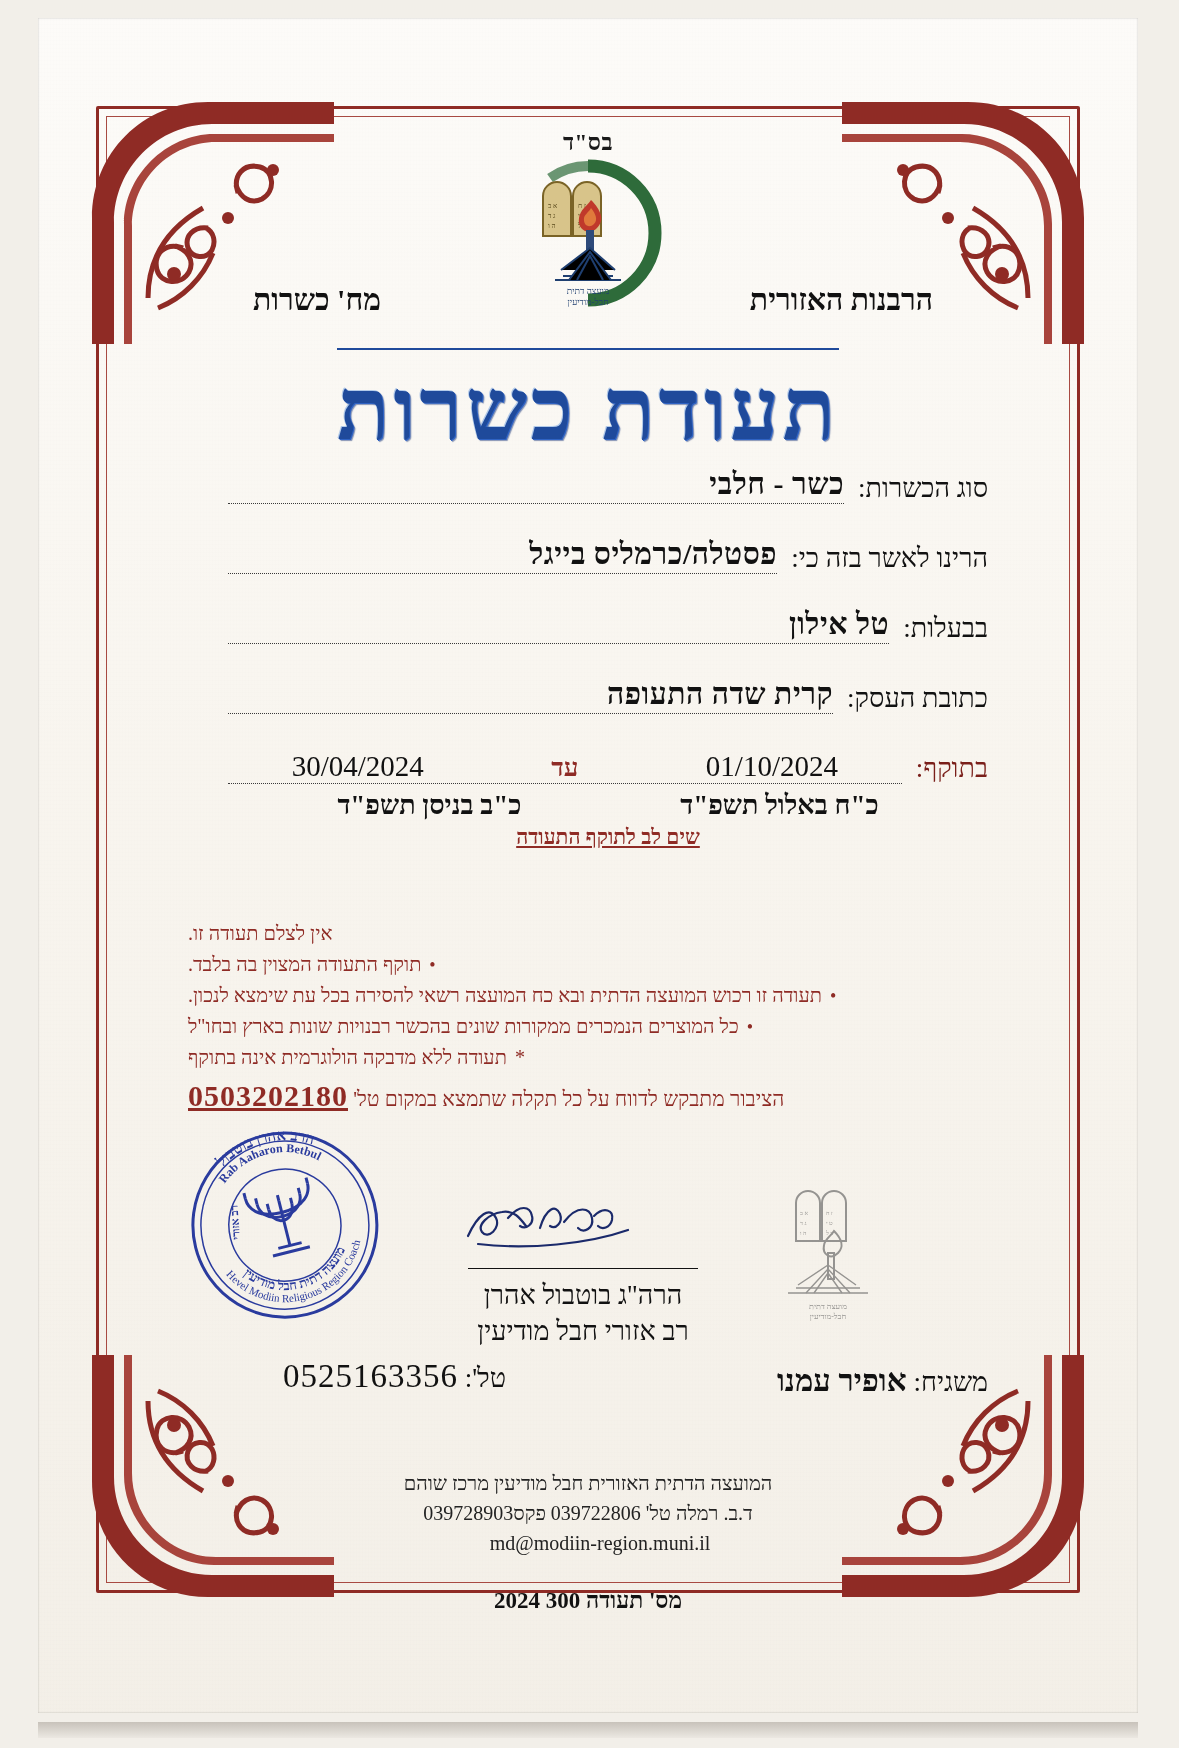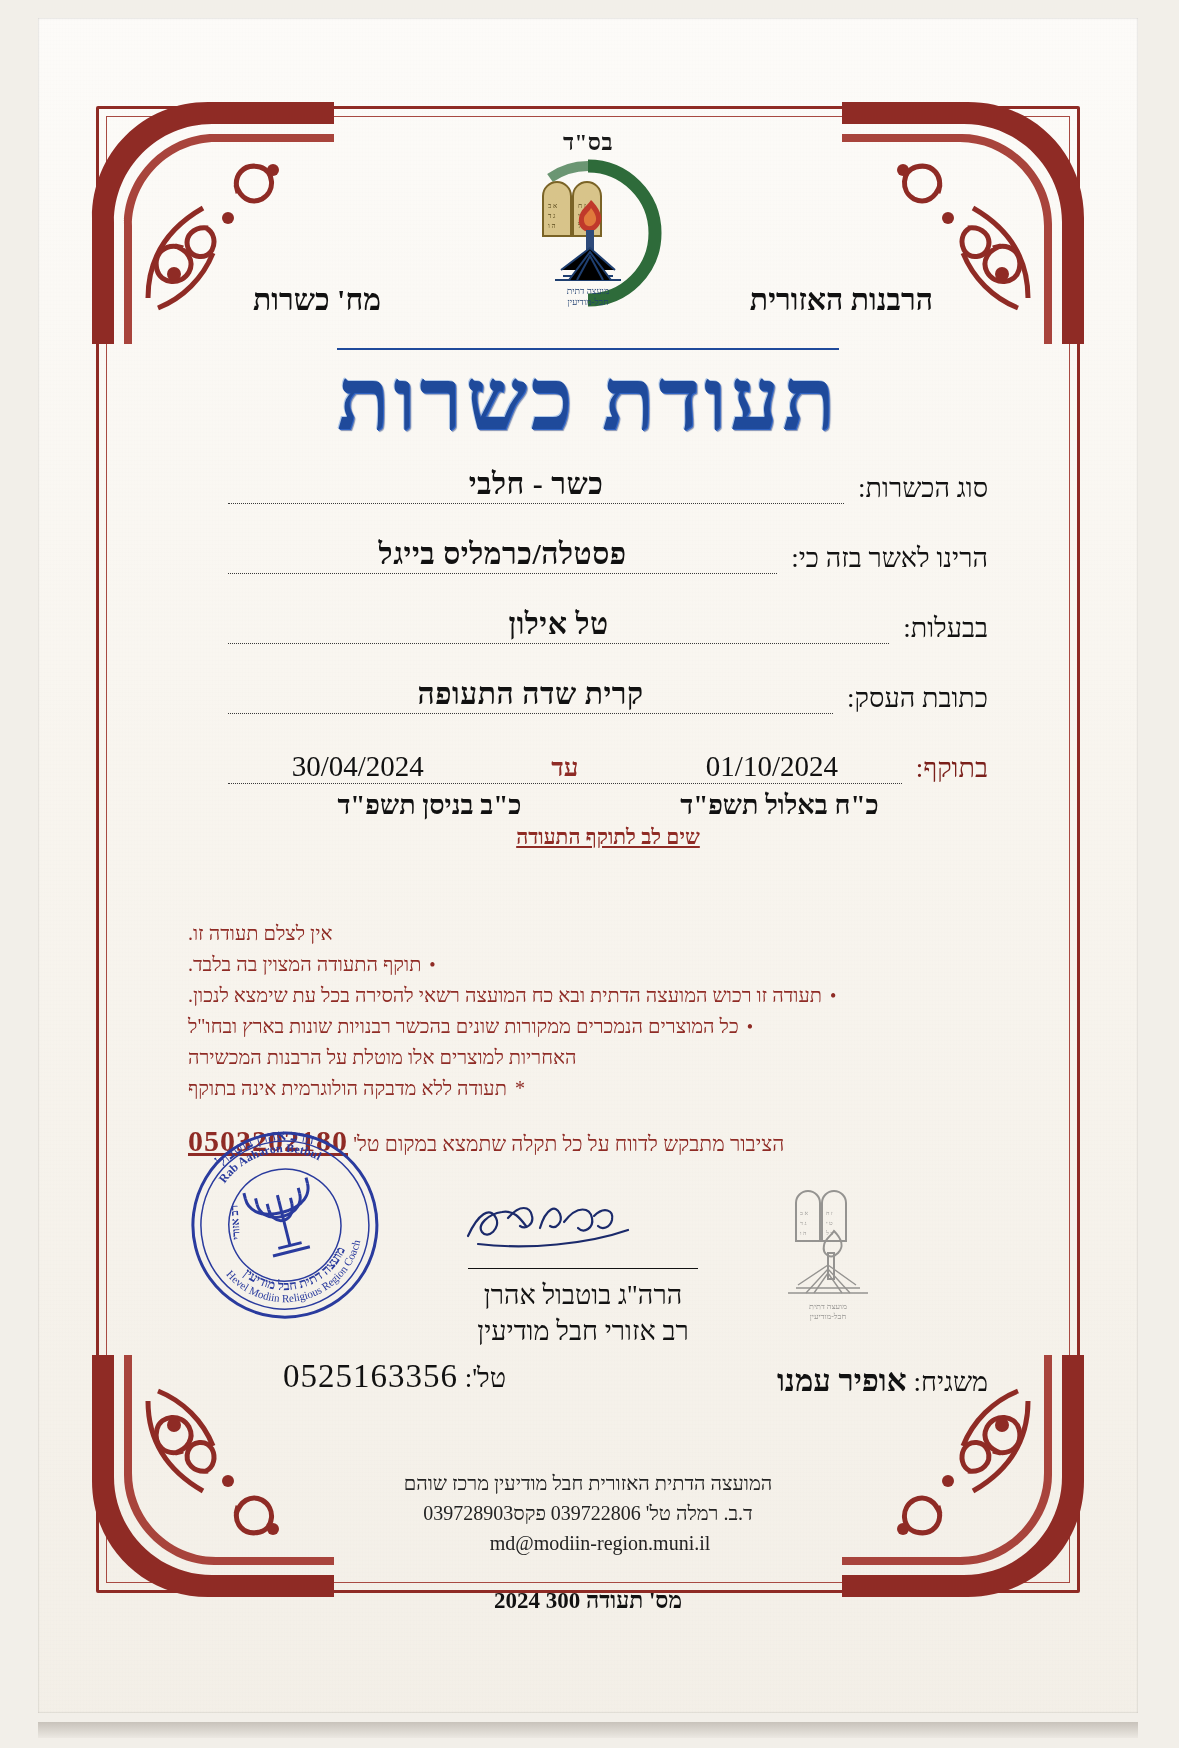--- a/index.html
+++ b/index.html
@@ -129,21 +129,21 @@
     letter-spacing: 4px;
     color: #1f4a9b;
     text-shadow:
       1px 1px 0 #2f63c4,
       2px 2px 1px rgba(20,50,120,.5),
       -1px -1px 0 rgba(160,190,230,.8);
   }
   .big-title .u {
     display: inline-block;
     border-top: 2px solid #1f4a9b;
-    padding-top: 0px;
+    padding-top: 10px;
   }
 
   
   .fields {
     position: absolute;
     top: 440px;
     right: 150px;
     left: 190px;
     direction: rtl;
   }
@@ -158,21 +158,20 @@
   .lbl {
     font-size: 27px;
     color: #111;
     white-space: nowrap;
     padding-left: 14px;
   }
   .val-wrap {
     flex: 1;
     position: relative;
     border-bottom: 1px dotted #3a3a3a;
-    text-align: center;
     padding-bottom: 2px;
   }
   .val {
     font-size: 30px;
     font-weight: 700;
     color: #111;
     letter-spacing: .5px;
   }
 
   
@@ -241,21 +240,20 @@
     color: #8f2b25;
     margin-left: 8px;
     font-size: 18px;
   }
   .notes .star::before {
     content: "*";
     color: #8f2b25;
     margin-left: 8px;
   }
   .phone-line {
-    margin-top: 14px;
     font-size: 21px;
     color: #8f2b25;
     direction: rtl;
   }
   .phone-num {
     font-size: 30px;
     font-weight: 700;
     color: #8f2b25;
     text-decoration: underline;
     letter-spacing: 1px;
@@ -515,21 +513,20 @@
         <span>כ"ב בניסן תשפ"ד</span>
       </div>
       <div class="notice">שים לב לתוקף התעודה</div>
     </div>
 
     <div class="notes">
       <span class="ln">אין לצלם תעודה זו.</span>
       <span class="ln bullet">תוקף התעודה המצוין בה בלבד.</span>
       <span class="ln bullet">תעודה זו רכוש המועצה הדתית ובא כח המועצה רשאי להסירה בכל עת שימצא לנכון.</span>
       <span class="ln bullet">כל המוצרים הנמכרים ממקורות שונים בהכשר רבנויות שונות בארץ ובחו"ל</span>
-      <span class="ln">האחריות למוצרים אלו מוטלת על הרבנות המכשירה</span>
       <span class="ln star">תעודה ללא מדבקה הולוגרמית אינה בתוקף</span>
 
       <div class="phone-line">
         <span>הציבור מתבקש לדווח על כל תקלה שתמצא במקום  טל'</span>
         <span class="phone-num">0503202180</span>
       </div>
     </div>
 
     <div class="stamp-round">
       <svg viewBox="0 0 215 215" xmlns="http://www.w3.org/2000/svg">

